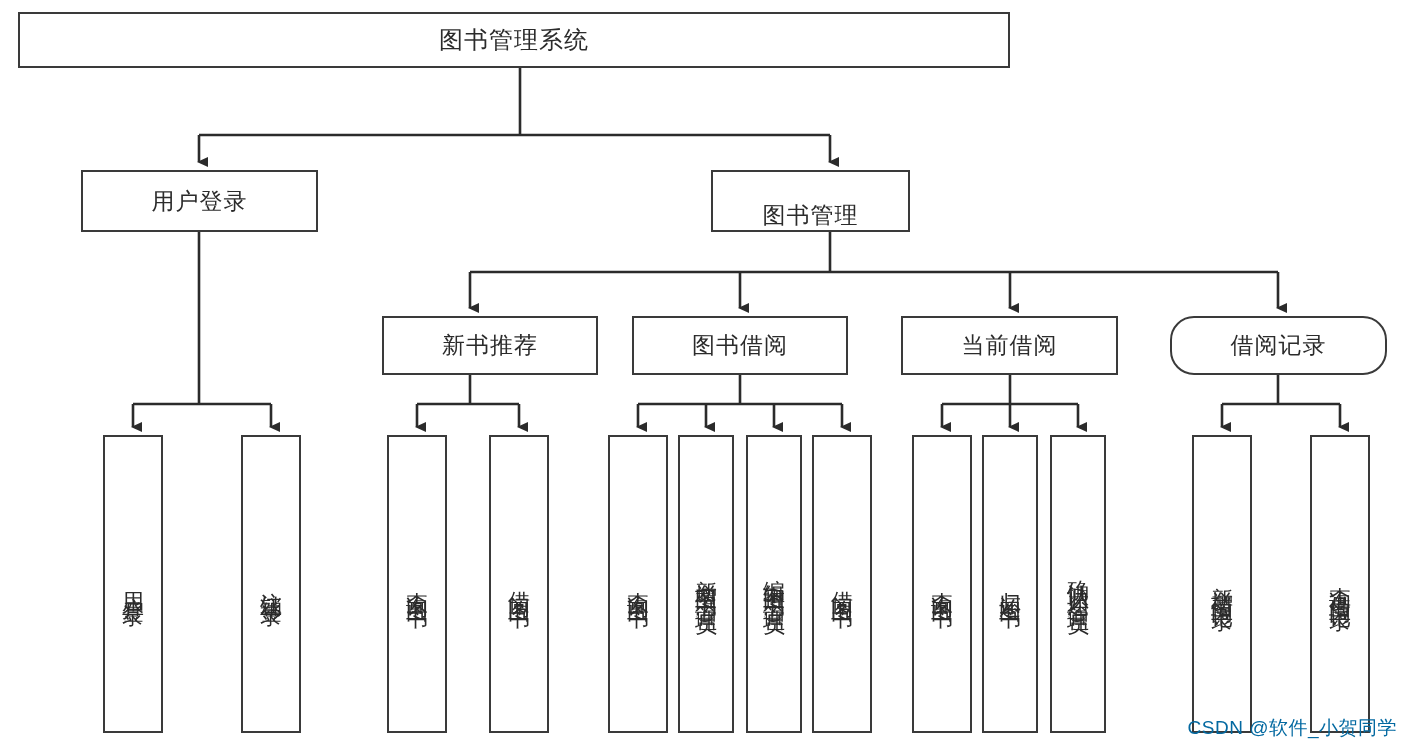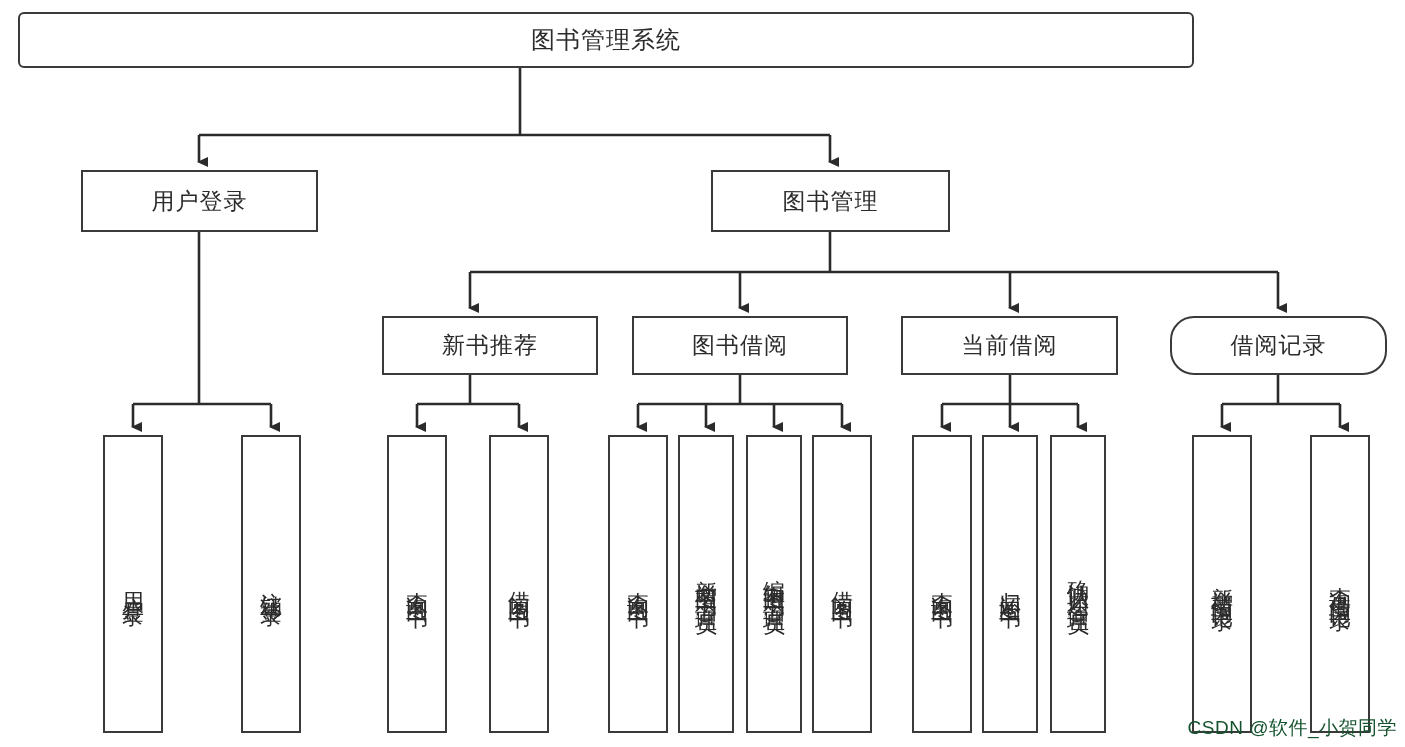--- a/index.html
+++ b/index.html
@@ -58,21 +58,21 @@
     text-align: center;
   }
   .node.root .label {
     font-size: 24px;
   }
   #watermark {
     position: absolute;
     right: 8px;
     bottom: 6px;
     font-size: 19px;
-    color: #14532d;
+    color: #0369a1;
     z-index: 5;
     white-space: nowrap;
     letter-spacing: 0.5px;
     text-align: center;
   }
 </style>
 </head>
 <body>
 
 <div id="diagram-root">
@@ -120,28 +120,28 @@
       <path d="M1010,404 L1010,427" marker-end="url(#arrow)"></path>
       <path d="M1078,404 L1078,427" marker-end="url(#arrow)"></path>
 
       <path d="M1278,375 L1278,404"></path>
       <path d="M1222,404 L1340,404"></path>
       <path d="M1222,404 L1222,427" marker-end="url(#arrow)"></path>
       <path d="M1340,404 L1340,427" marker-end="url(#arrow)"></path>
     </g>
   </svg>
 
-  <div class="node horizontal root" style="left:18px; top:12px; width:1176px; height:56px;border-radius:6px;">
+  <div class="node horizontal root" style="left:18px; top:12px; width:992px; height:56px;">
     <span class="label">图书管理系统</span>
   </div>
 
   <div class="node horizontal" style="left:81px; top:170px; width:237px; height:62px;">
     <span class="label">用户登录</span>
   </div>
-  <div class="node horizontal" style="left:711px; top:170px; width:239px; height:62px;">
+  <div class="node horizontal" style="left:711px; top:170px; width:199px; height:62px;align-items:flex-end;">
     <span class="label">图书管理</span>
   </div>
 
   <div class="node horizontal" style="left:362px; top:316px; width:216px; height:59px;margin-left:20px;">
     <span class="label">新书推荐</span>
   </div>
   <div class="node horizontal" style="left:632px; top:316px; width:216px; height:59px;">
     <span class="label">图书借阅</span>
   </div>
   <div class="node horizontal" style="left:901px; top:316px; width:217px; height:59px;">

